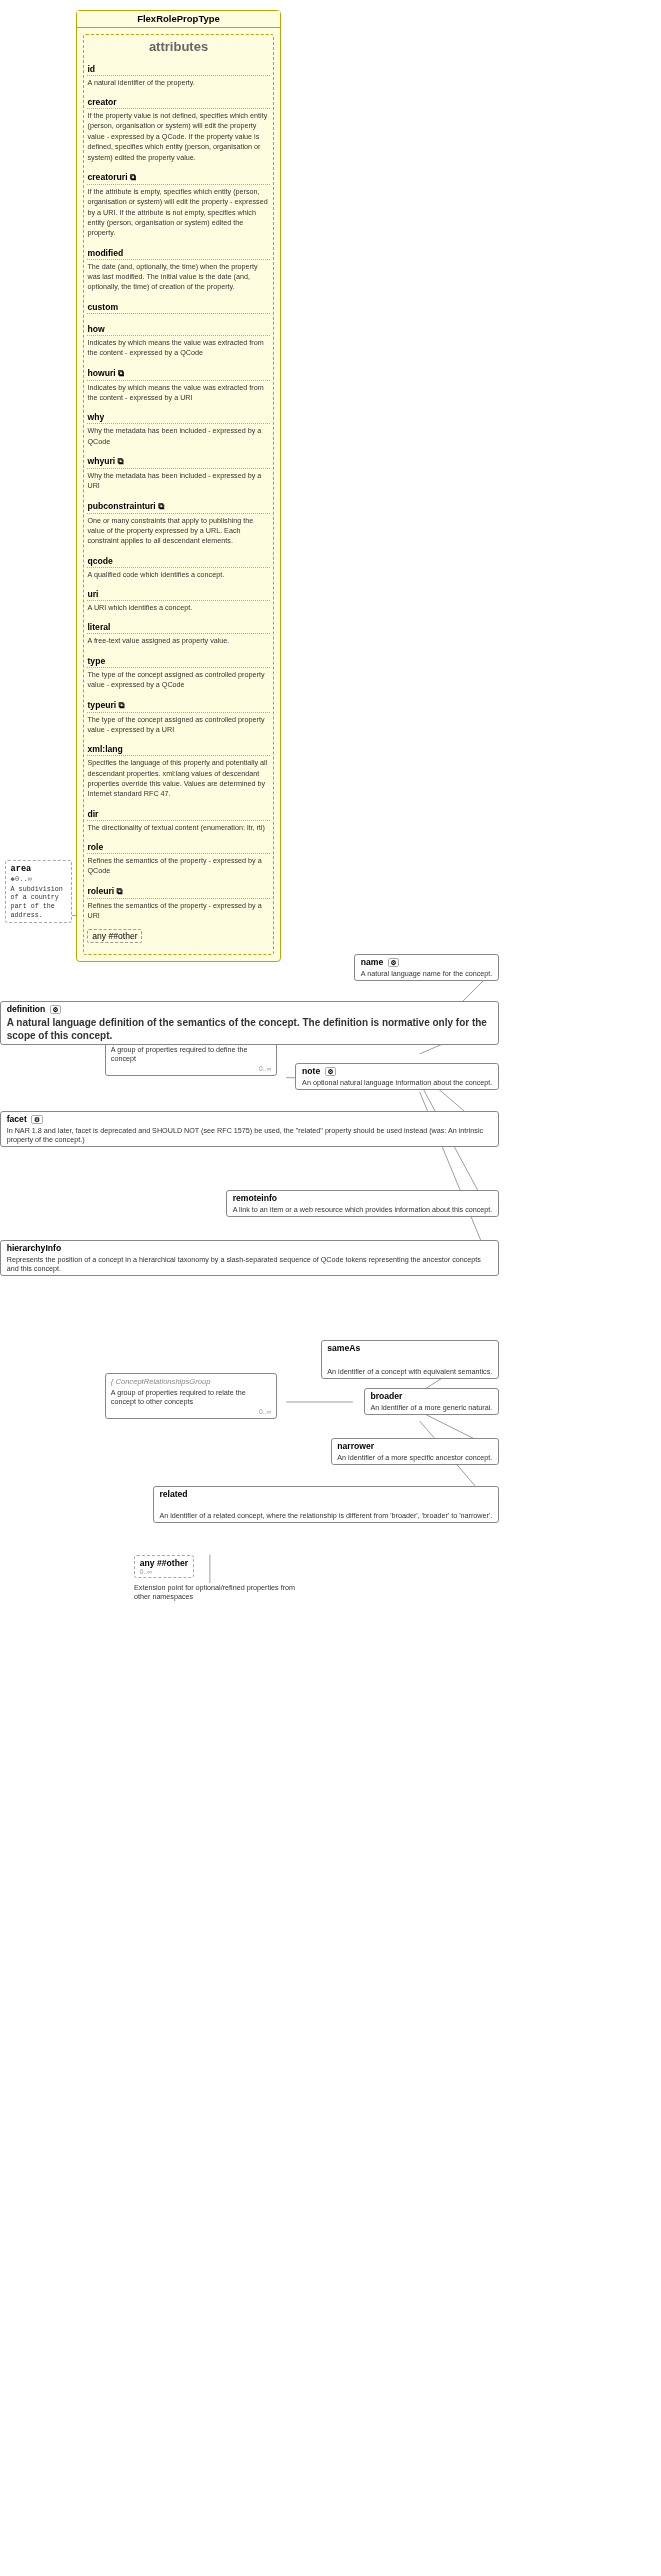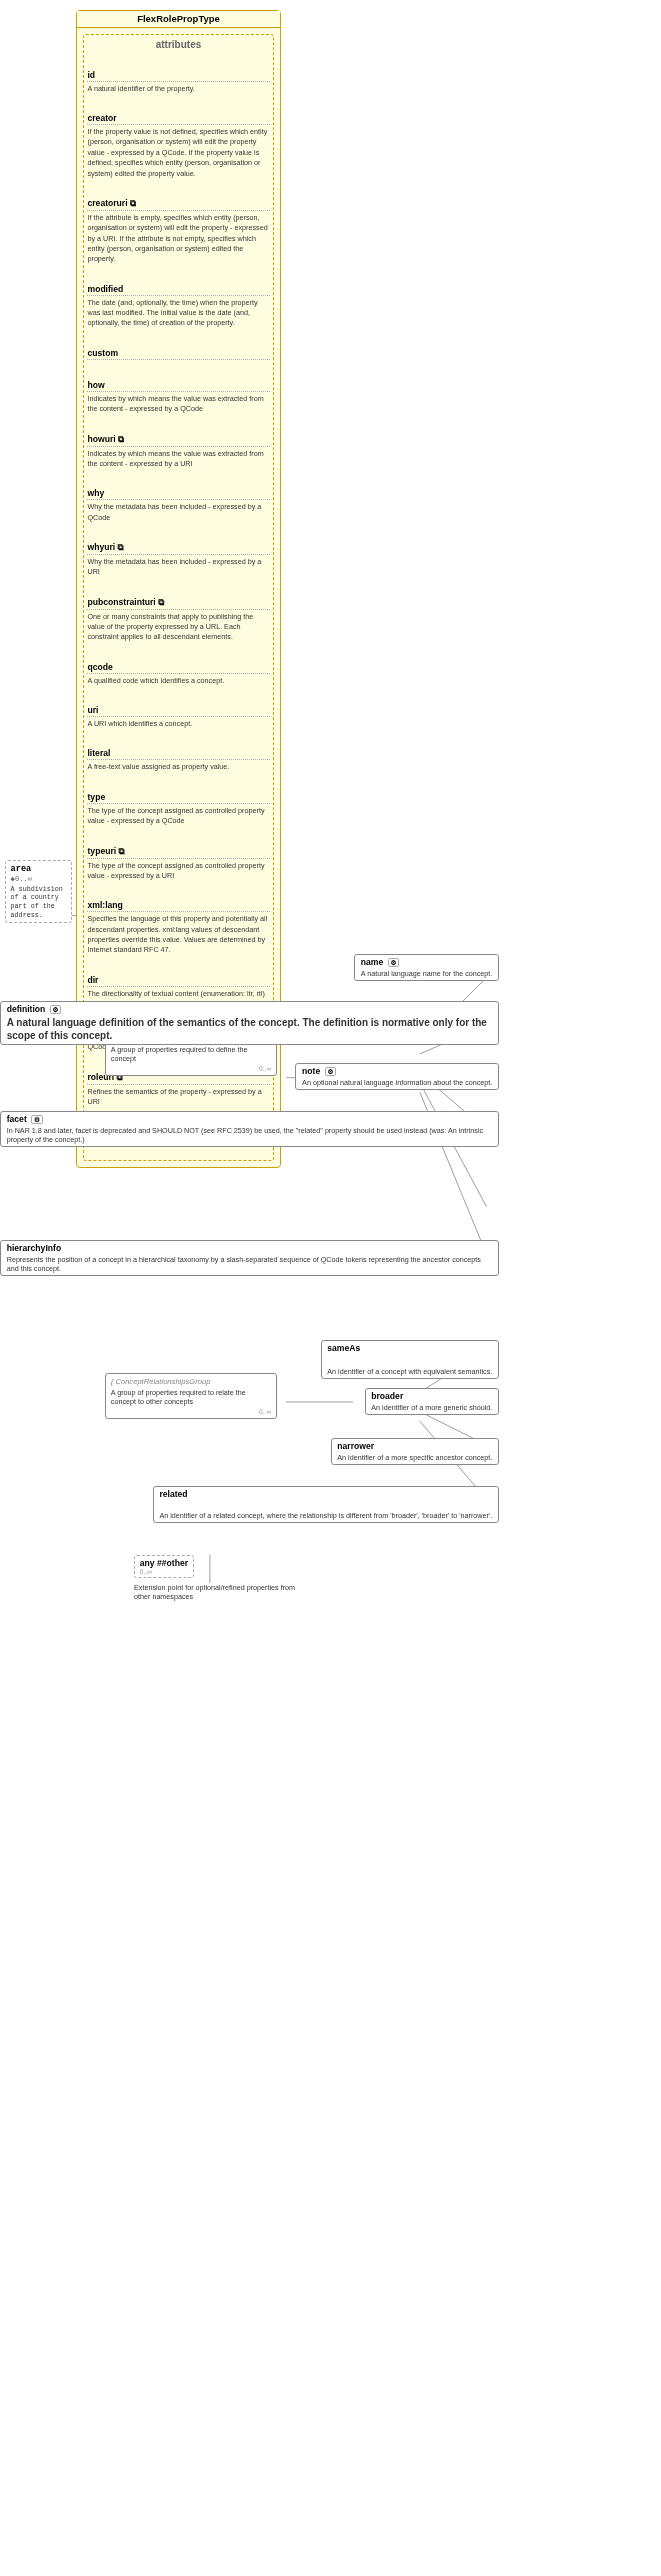--- a/index.html
+++ b/index.html
@@ -39,29 +39,29 @@
     }
 
     .attributes-group {
       border: 1.4px dashed #c8a000;
       margin: 5.7px;
       padding: 3.8px;
       border-radius: 2.9px;
     }
 
     .attributes-title {
-      font-size: 10px;
+      font-size: 13px;
       font-weight: bold;
       color: #666;
       text-align: center;
       margin-bottom: 3.8px;
     }
 
     .attr-item {
-      margin: 20px 0;
+      margin: 10px 0;
     }
 
     .attr-name {
       font-weight: bold;
       font-size: 8.6px;
       color: #000;
       display: block;
       border-bottom: 1px dotted #aaa;
       padding-bottom: 1px;
       margin-bottom: 1px;
@@ -250,43 +250,47 @@
     <div style="font-weight: bold; font-size: 8.6px;">note
       <span style="font-size: 6.7px; border: 1px solid #aaa; border-radius: 1.9px; padding: 0 1.9px; margin-left: 1.9px;">⚙</span>
     </div>
     <div style="font-size: 7.2px; color: #333; margin-top: 1.9px; line-height: 1.3;">An optional natural language information about the concept.</div>
   </div>
 
   <div style="position: absolute; right: 33px; top: 1111px; border: 1.4px solid #888; border-radius: 2.9px; padding: 1.9px 5.7px; background: #fff; min-width: 81px;">
     <div style="font-weight: bold; font-size: 8.6px;">facet
       <span style="font-size: 6.7px; border: 1px solid #aaa; border-radius: 1.9px; padding: 0 1.9px; margin-left: 1.9px;">⚙</span>
     </div>
-    <div style="font-size: 7.2px; color: #333; margin-top: 1.9px; line-height: 1.3;">In NAR 1.8 and later, facet is deprecated and SHOULD NOT (see RFC 2539) be used, the "related" property should be used instead (was: An intrinsic property of the concept.)</div>
-  </div>
-
+    <div style="font-size: 7.2px; color: #333; margin-top: 1.9px; line-height: 1.3;">In NAR 1.8 and later, facet is deprecated and SHOULD NOT (see RFC 1575) be used, the "related" property should be used instead (was: An intrinsic property of the concept.)</div>
+  </div>
+
+  <div style="position: absolute; right: 33px; top: 1190px; border: 1.4px solid #888; border-radius: 2.9px; padding: 1.9px 5.7px; background: #fff; min-width: 81px;">
+    <div style="font-weight: bold; font-size: 8.6px;">remoteinfo</div>
+    <div style="font-size: 7.2px; color: #333; margin-top: 1.9px; line-height: 1.3;">A link to an item or a web resource which provides information about this concept.</div>
+  </div>
 
   <div style="position: absolute; right: 33px; top: 1240px; border: 1.4px solid #888; border-radius: 2.9px; padding: 1.9px 5.7px; background: #fff; min-width: 81px;">
     <div style="font-weight: bold; font-size: 8.6px;">hierarchyInfo</div>
     <div style="font-size: 7.2px; color: #333; margin-top: 1.9px; line-height: 1.3;">Represents the position of a concept in a hierarchical taxonomy by a slash-separated sequence of QCode tokens representing the ancestor concepts and this concept.</div>
   </div>
 
   <div style="position: absolute; left: 105px; top: 1373px; border: 1.4px solid #888; border-radius: 2.9px; padding: 2.9px 4.8px; background: #fff; max-width: 172px;">
     <div style="font-size: 7.6px; font-style: italic; color: #888;">{ ConceptRelationshipsGroup</div>
     <div style="font-size: 7.2px; color: #333; margin-top: 1.9px; line-height: 1.3;">A group of properties required to relate the concept to other concepts</div>
     <div style="font-size: 6.7px; color: #999; text-align: right; margin-top: 1.9px;">0..∞</div>
   </div>
 
   <div style="position: absolute; right: 33px; top: 1340px; border: 1.4px solid #888; border-radius: 2.9px; padding: 1.9px 5.7px; background: #fff; min-width: 81px;">
     <div style="font-weight: bold; font-size: 8.6px;">sameAs</div>
     <div style="font-size: 7.2px; color: #333; margin-top: 14px; line-height: 1.3;">An identifier of a concept with equivalent semantics.</div>
   </div>
 
   <div style="position: absolute; right: 33px; top: 1388px; border: 1.4px solid #888; border-radius: 2.9px; padding: 1.9px 5.7px; background: #fff; min-width: 81px;">
     <div style="font-weight: bold; font-size: 8.6px;">broader</div>
-    <div style="font-size: 7.2px; color: #333; margin-top: 1.9px; line-height: 1.3;">An identifier of a more generic should.</div>
+    <div style="font-size: 7.2px; color: #333; margin-top: 1.9px; line-height: 1.3;">An identifier of a more generic natural.</div>
   </div>
 
   <div style="position: absolute; right: 33px; top: 1438px; border: 1.4px solid #888; border-radius: 2.9px; padding: 1.9px 5.7px; background: #fff; min-width: 81px;">
     <div style="font-weight: bold; font-size: 8.6px;">narrower</div>
     <div style="font-size: 7.2px; color: #333; margin-top: 1.9px; line-height: 1.3;">An identifier of a more specific ancestor concept.</div>
   </div>
 
   <div style="position: absolute; right: 33px; top: 1486px; border: 1.4px solid #888; border-radius: 2.9px; padding: 1.9px 5.7px; background: #fff; min-width: 81px;">
     <div style="font-weight: bold; font-size: 8.6px;">related</div>
     <div style="font-size: 7.2px; color: #333; margin-top: 12px; line-height: 1.3;">An identifier of a related concept, where the relationship is different from 'broader', 'broader' to 'narrower'.</div>

